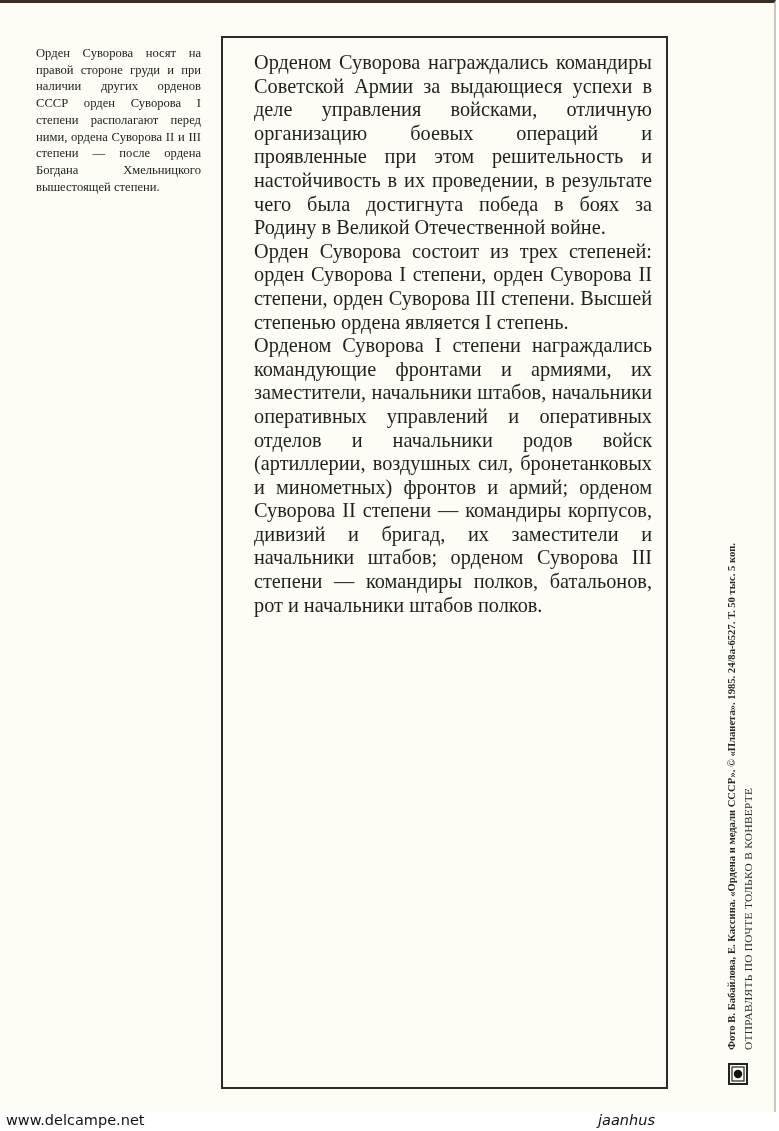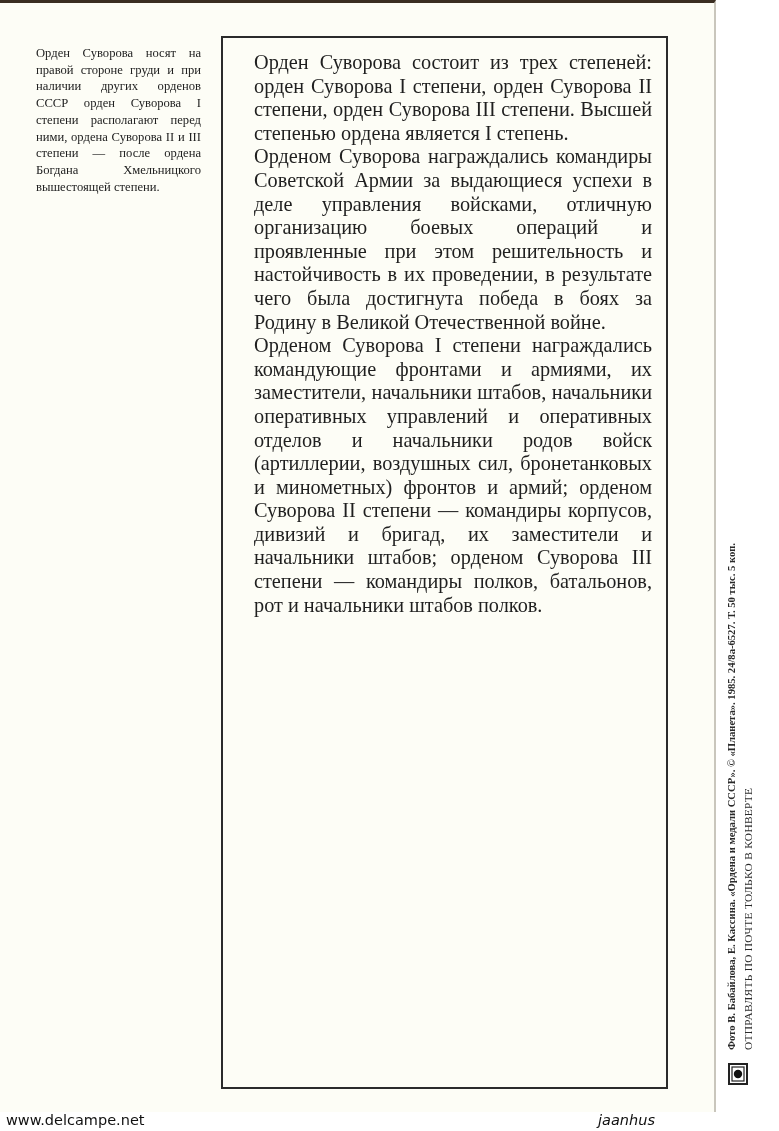--- a/index.html
+++ b/index.html
@@ -4,21 +4,21 @@
   <style>
     html, body { margin: 0; padding: 0; }
     body {
       width: 779px; height: 1131px; overflow: hidden;
       background: #ffffff;
       font-family: "Liberation Serif", "DejaVu Serif", serif;
       color: #1e1e1e;
       position: relative;
     }
     .card {
-      position: absolute; left: 0; top: 0; width: 716px; height: 1112px;
+      position: absolute; left: 0; top: 0; width: 776px; height: 1112px;
       background: #fdfdf6;
       border-top: 3px solid #3a2e22;
       border-right: 2px solid #c9c6bc;
       box-sizing: border-box;
     }
     .side-note {
       position: absolute; left: 36px; top: 42px; width: 165px;
       font-size: 12.6px; line-height: 16.7px;
       text-align: justify;
       color: #222;
@@ -71,22 +71,22 @@
 
 <div class="card">
 
   <div class="side-note">
     <p>Орден Суворова носят на правой стороне груди и при наличии других орденов СССР орден Суворова I степени располагают перед ними, ордена Суворова II и III степени — после ордена Богдана Хмельницкого вышестоящей степени.</p>
   </div>
 
   <div class="main-box"></div>
 
   <div class="main-text">
+    <p>Орденом Суворова награждались командиры Советской Армии за выдающиеся успехи в деле управления войсками, отличную организацию боевых операций и проявленные при этом решительность и настойчивость в их проведении, в результате чего была достигнута победа в боях за Родину в Великой Отечественной войне.</p>
     <p>Орден Суворова состоит из трех степеней: орден Суворова I степени, орден Суворова II степени, орден Суворова III степени. Высшей степенью ордена является I степень.</p>
-    <p>Орденом Суворова награждались командиры Советской Армии за выдающиеся успехи в деле управления войсками, отличную организацию боевых операций и проявленные при этом решительность и настойчивость в их проведении, в результате чего была достигнута победа в боях за Родину в Великой Отечественной войне.</p>
     <p>Орденом Суворова I степени награждались командующие фронтами и армиями, их заместители, начальники штабов, начальники оперативных управлений и оперативных отделов и начальники родов войск (артиллерии, воздушных сил, бронетанковых и минометных) фронтов и армий; орденом Суворова II степени — командиры корпусов, дивизий и бригад, их заместители и начальники штабов; орденом Суворова III степени — командиры полков, батальонов, рот и начальники штабов полков.</p>
   </div>
 
 
   <div class="vertical">
     <div class="logo">
       <svg width="24" height="24" viewBox="0 0 24 24">
         <rect x="2" y="3" width="20" height="18" fill="none" stroke="#222" stroke-width="2"></rect>
         <rect x="5" y="6" width="14" height="12" fill="none" stroke="#222" stroke-width="1.2"></rect>
         <circle cx="12" cy="12" r="4.2" fill="#111"></circle>

